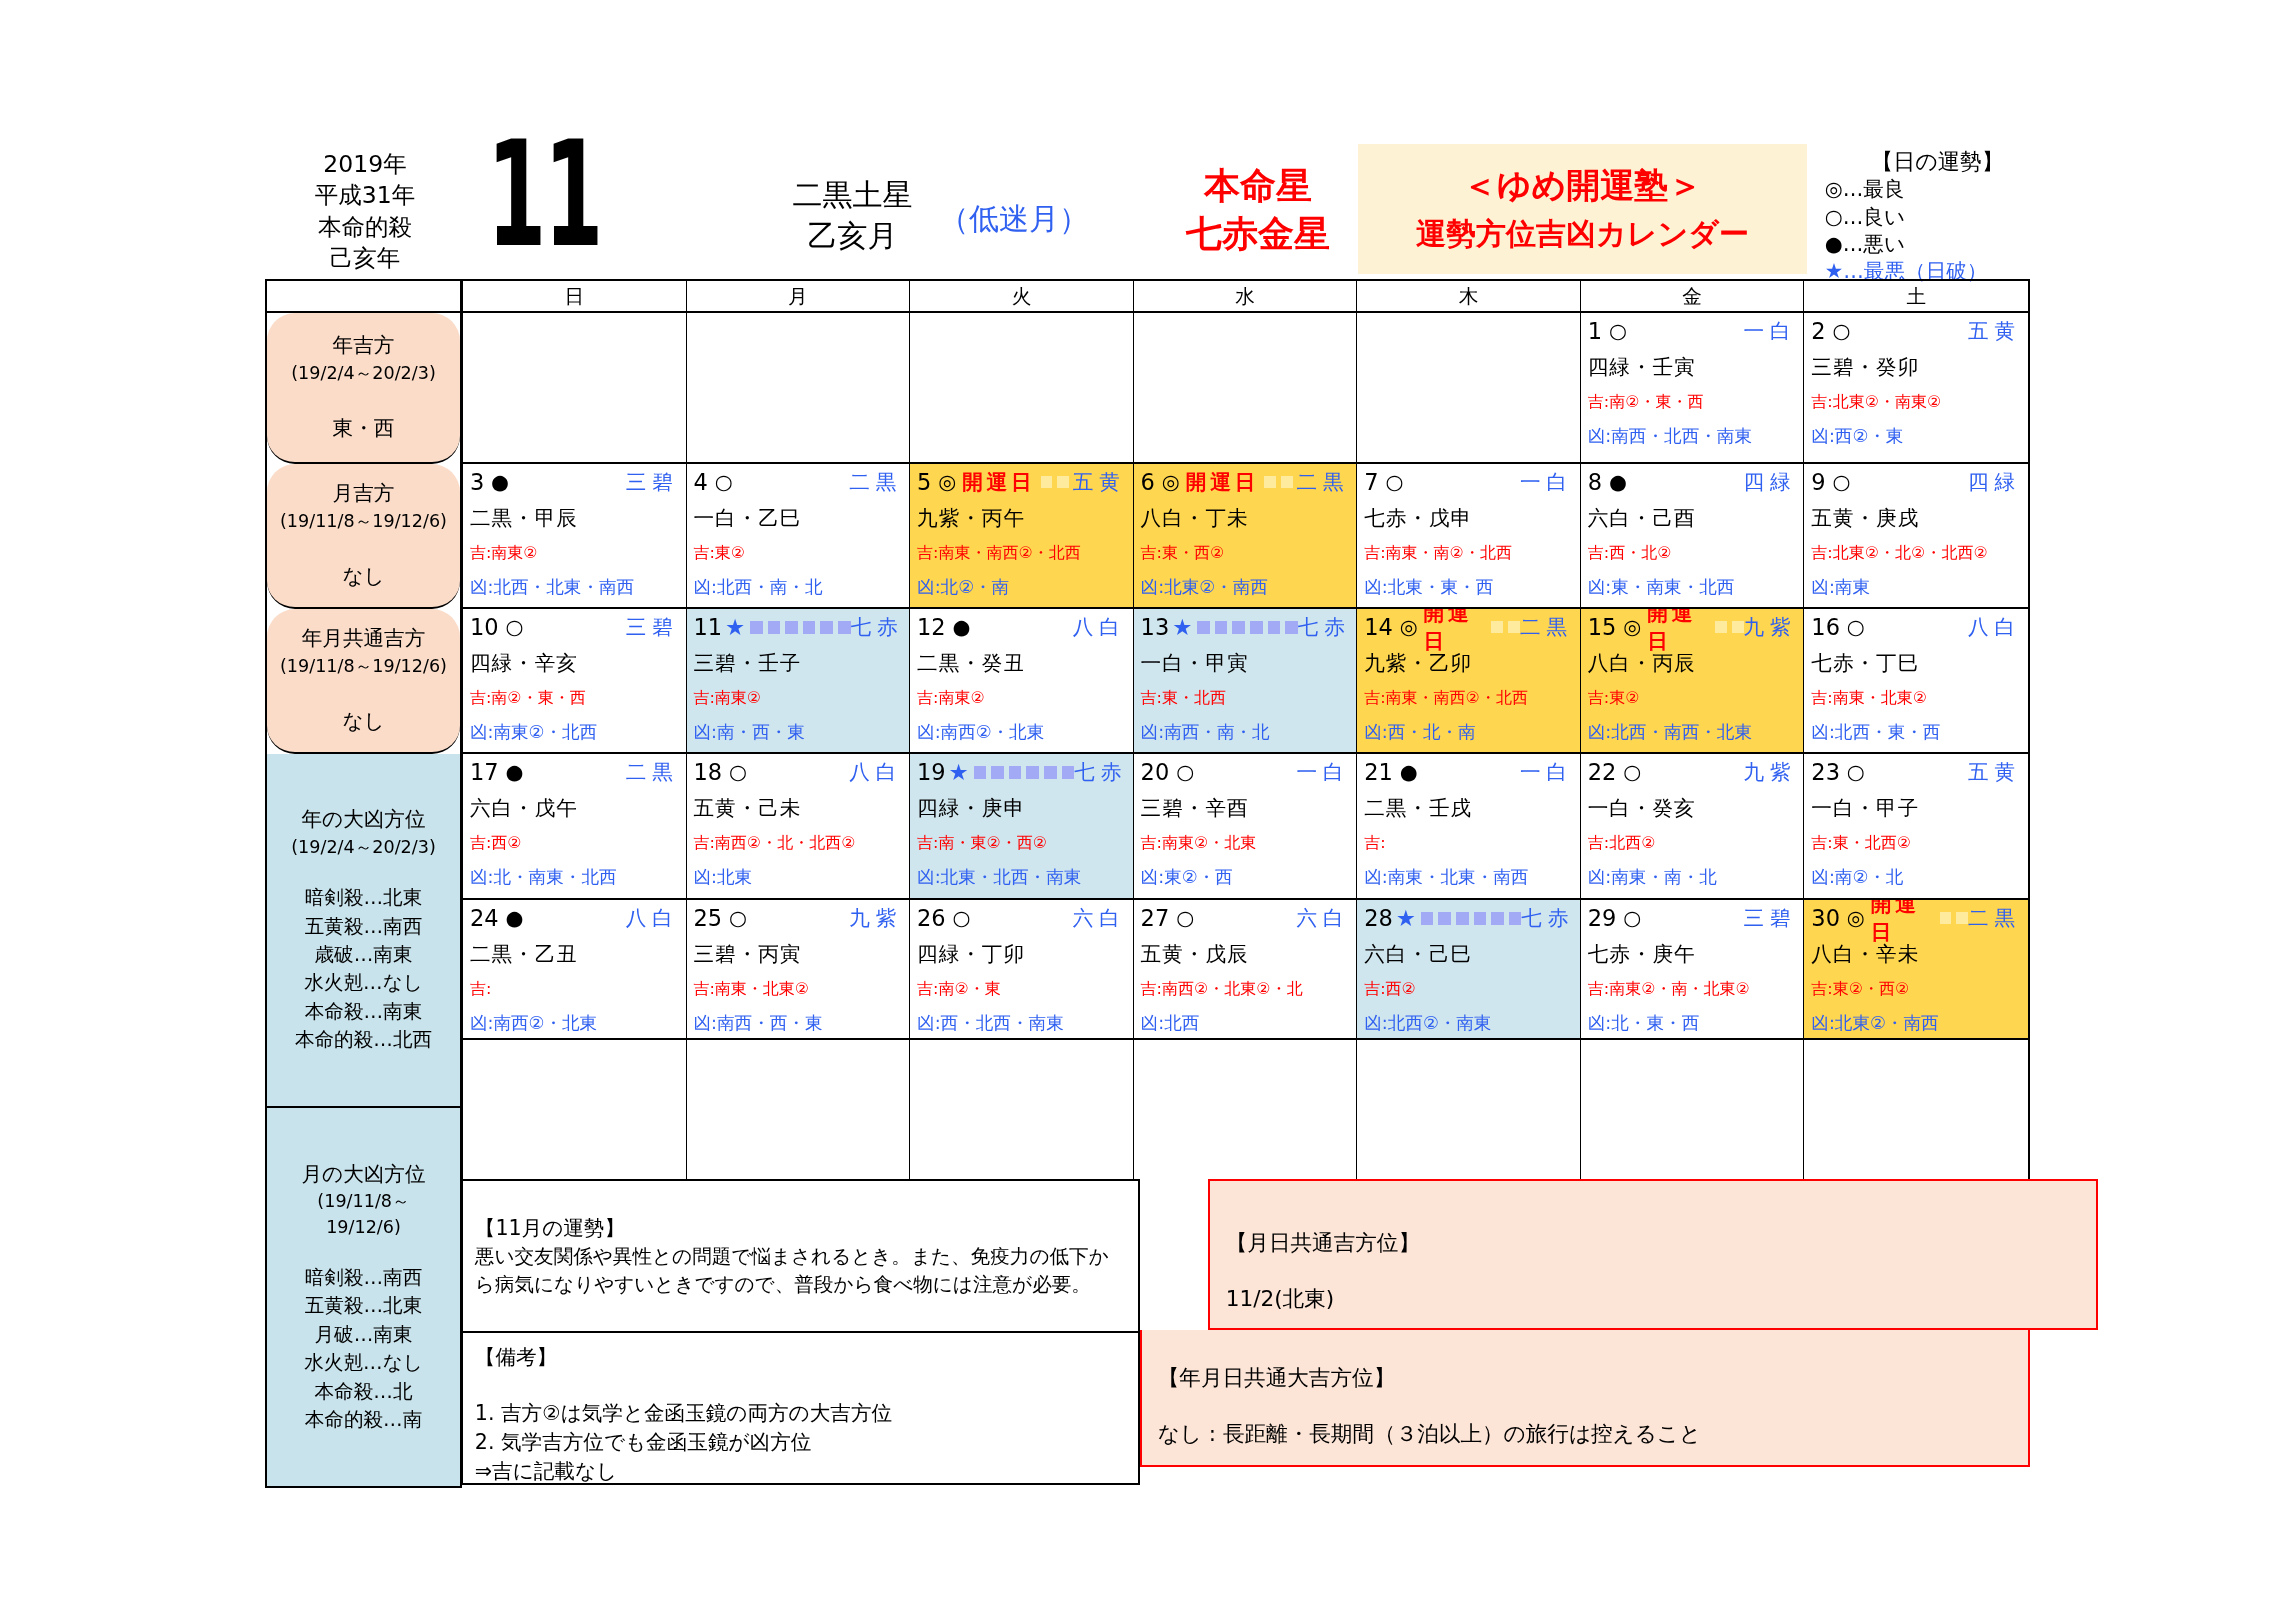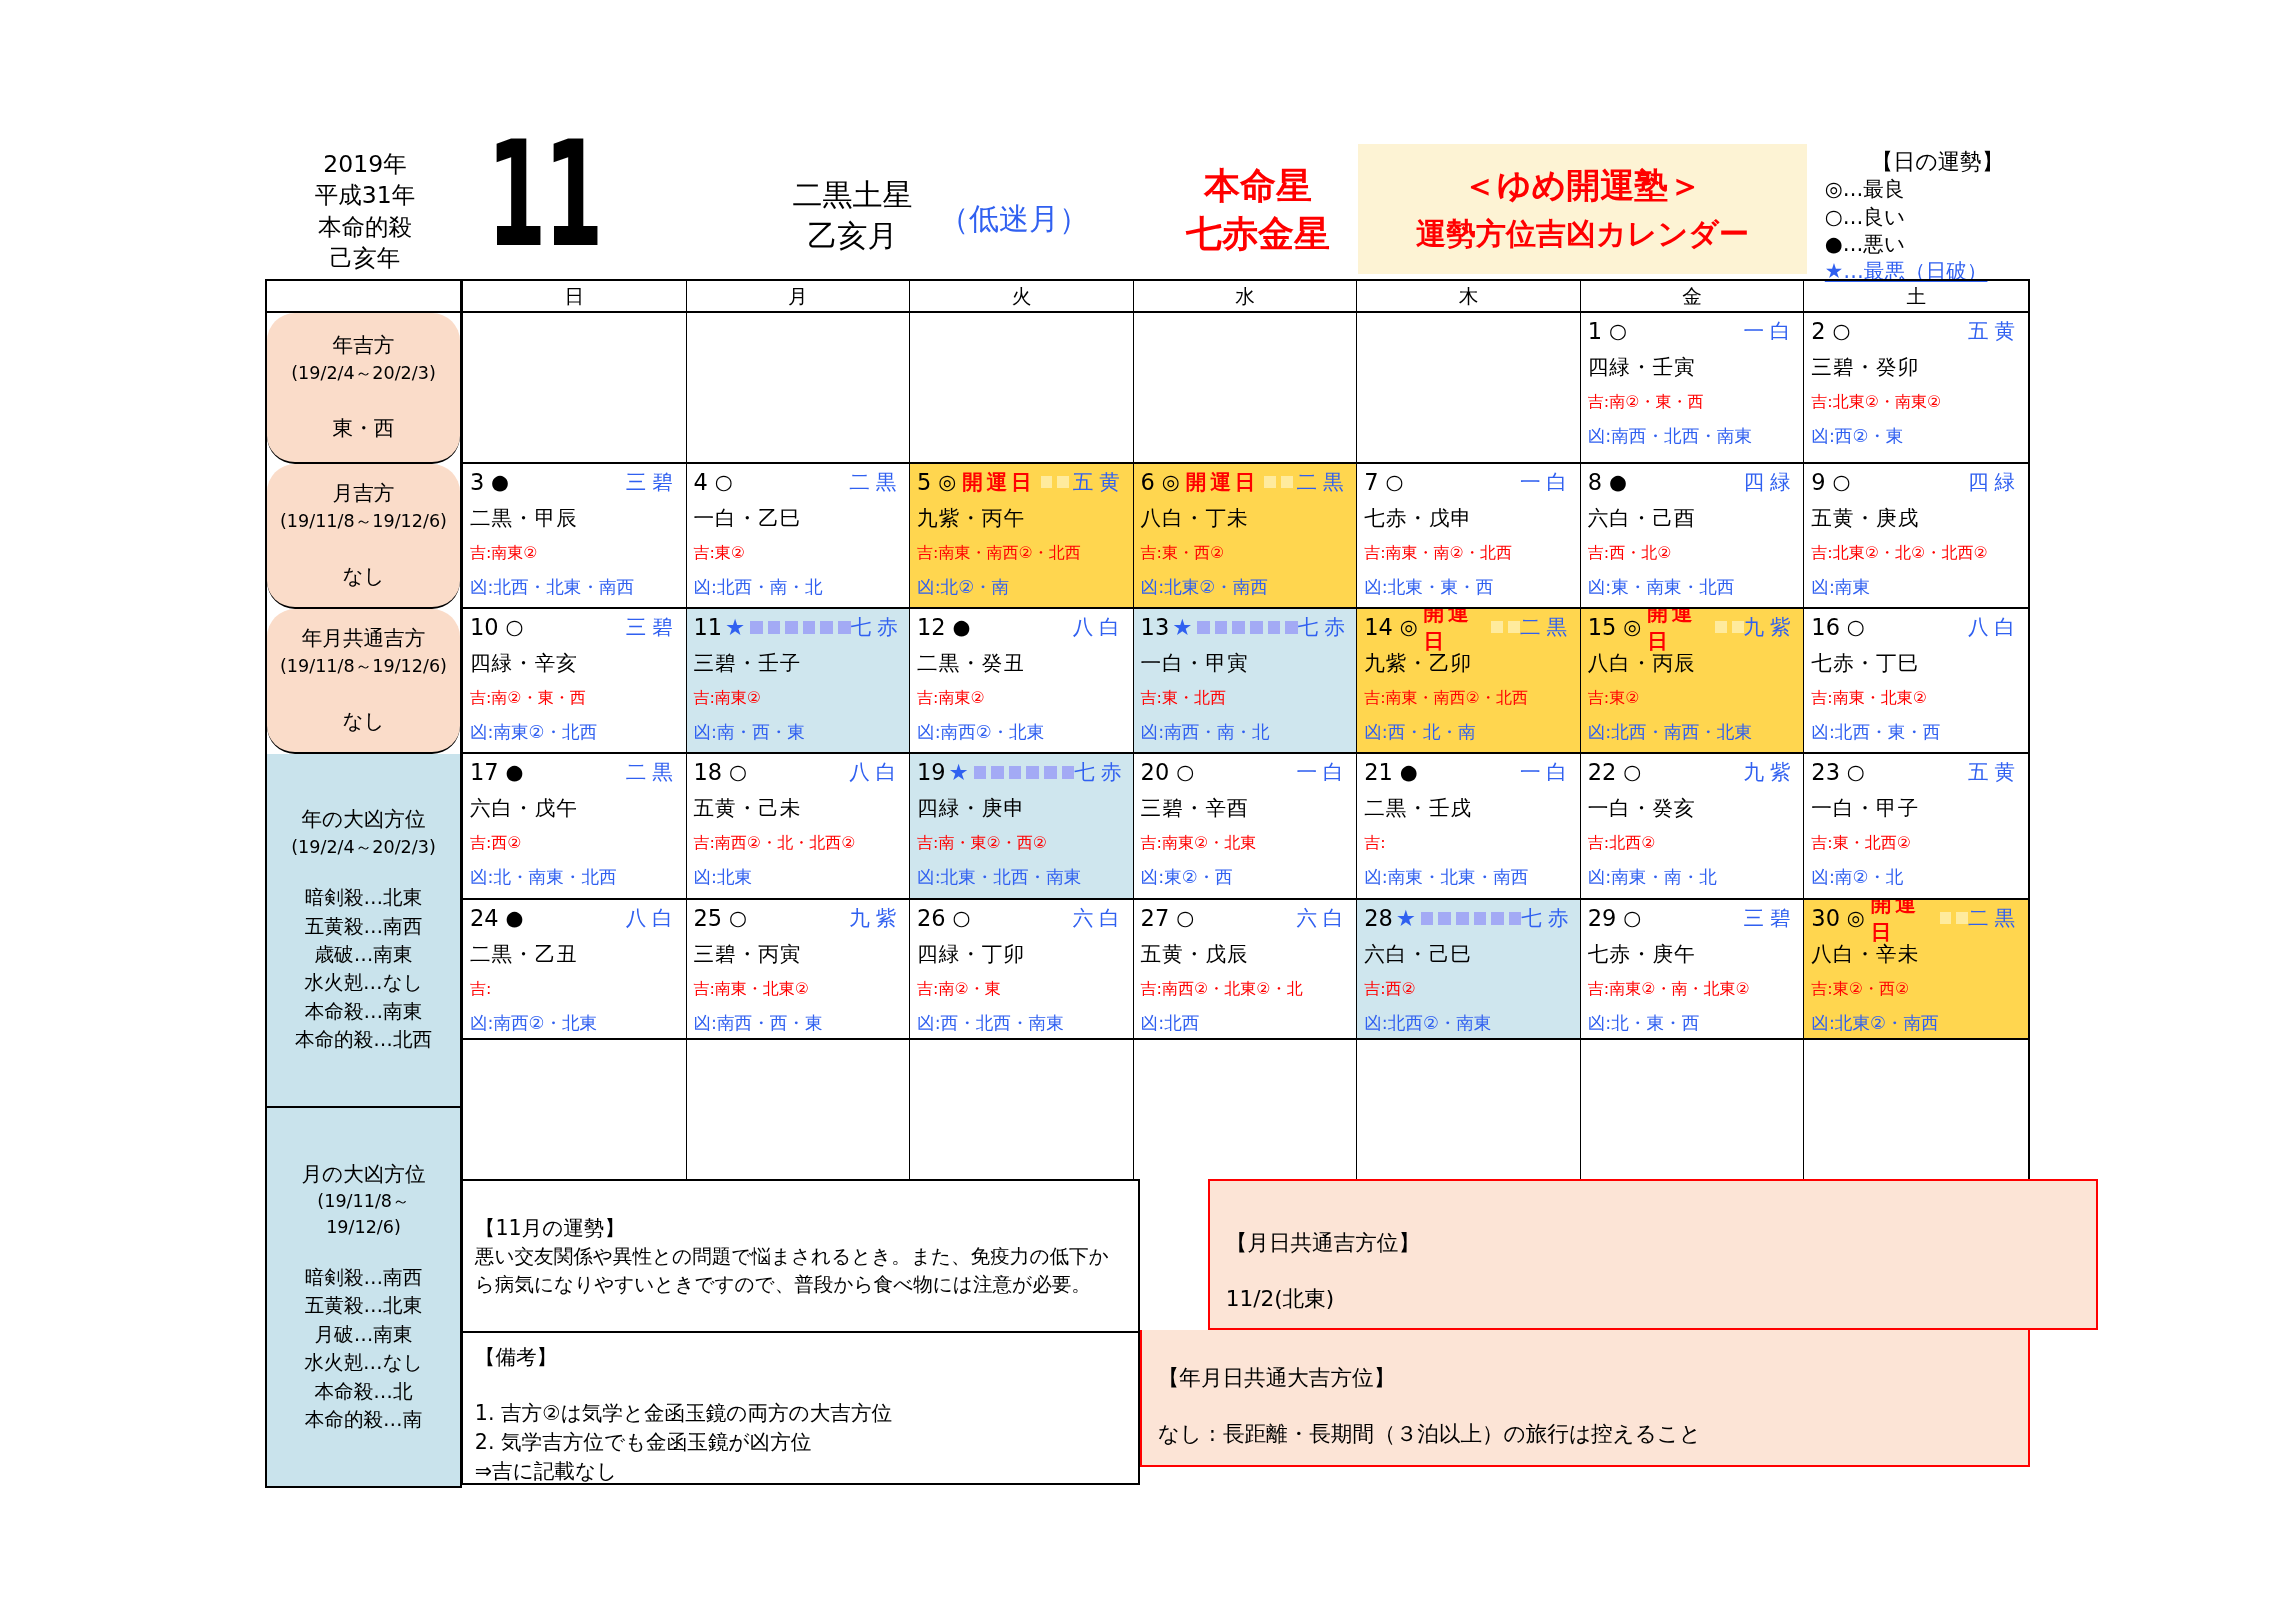--- a/index.html
+++ b/index.html
@@ -22,21 +22,21 @@
   .honmei{position:absolute; left:1149px; top:162px; width:218px; text-align:center;
           font-size:36px; font-weight:bold; color:var(--red); line-height:1.32;}
   .brand{position:absolute; left:1358px; top:144px; width:449px; height:130px; background:var(--cream);
          display:flex; flex-direction:column; justify-content:center; align-items:center;
          color:var(--red); font-weight:bold;}
   .brand .b1{font-size:34px;}
   .brand .b2{font-size:30px; margin-top:5.9px;}
   .legend{position:absolute; left:1815px; top:147px; width:245px; font-size:20.6px; line-height:1.33;}
   .legend .lt{font-size:22px;text-align:center;}
   .legend .li{padding-left:9.8px;}
-  .legend .li.blue{color:var(--blue);text-decoration:underline;}
+  .legend .li.blue{color:var(--blue);}
   
   .side-col{position:absolute; left:265px; top:279px; width:197px; border:2px solid var(--bd);}
   .side-head{height:32px; background:#fff; border-bottom:2px solid var(--bd);}
   .side-sec{border-bottom:2px solid var(--bd); display:flex; flex-direction:column;
             justify-content:center; align-items:center; text-align:center; line-height:1.45;}
   .side-sec:last-child{border-bottom:none;}
   .side-sec.peach{background:var(--peach);border-radius:28px;}
   .side-sec.blue{background:var(--sideblue);}
   .side-sec .st{font-size:20.6px;}
   .side-sec .sp{font-size:17.6px;}

